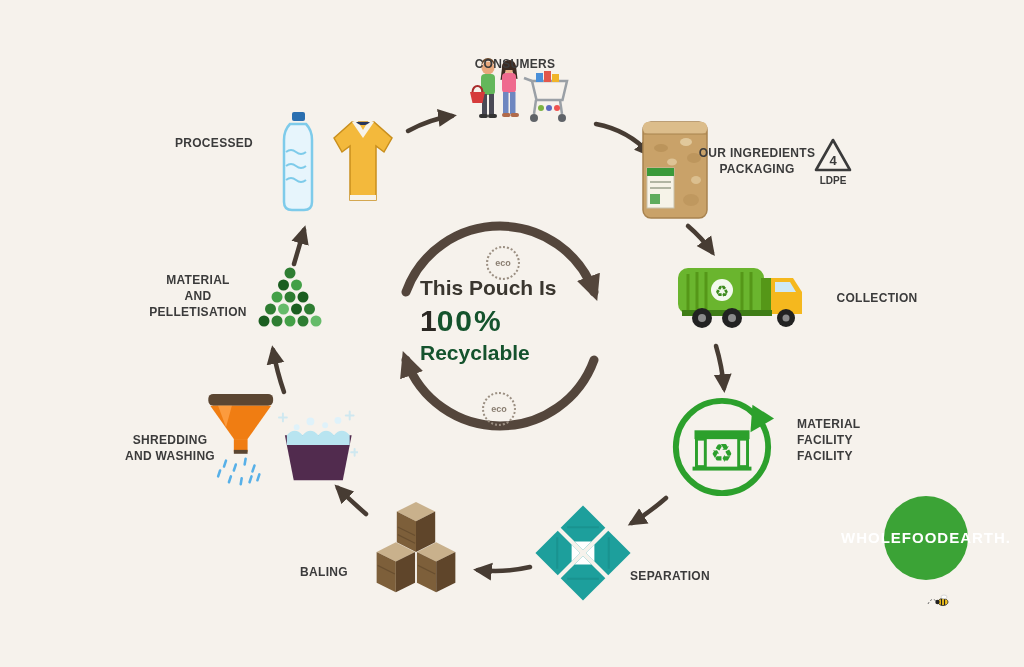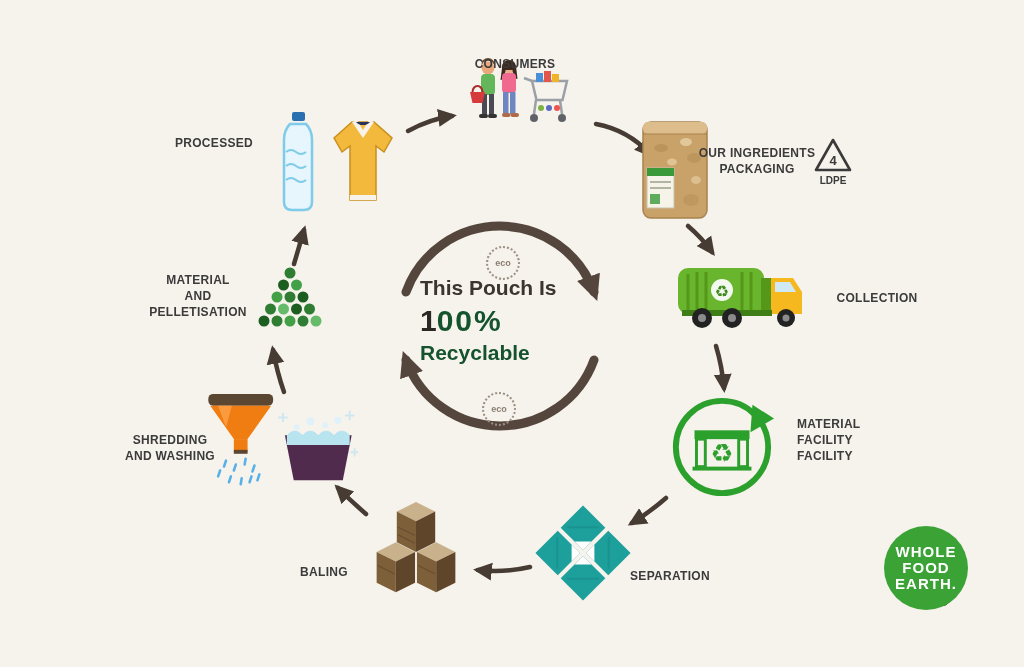--- a/index.html
+++ b/index.html
@@ -14,22 +14,22 @@
   
   .center-text{position:absolute;left:420px;top:276px;width:204px;text-align:left;z-index:3;}
   .center-text .h1{font-size:21px;font-weight:600;color:#3a362f;}
   .center-text .val{font-size:30px;font-weight:bold;color:#2b2823;margin:4px 0 3px;}
   .center-text .val .grn{color:#14532d;letter-spacing:2px;margin-top:16px;}
   .center-text .sub{font-size:21px;font-weight:600;color:#14532d;}
   .eco-badge{position:absolute;width:30px;height:30px;border:2px dotted #9b8f82;border-radius:50%;
     display:flex;align-items:center;justify-content:center;z-index:3;}
   .eco-badge span{font-size:9px;color:#8a7e71;font-weight:600;}
   
-  .brand{position:absolute;left:884px;top:526px;width:84px;height:84px;border-radius:50%;
-    background:#3ba336;display:flex;flex-direction:column;align-items:center;justify-content:center;z-index:3;}
+  .brand{position:absolute;left:884px;top:496px;width:84px;height:84px;border-radius:50%;
+    background:#3ba336;display:flex;flex-direction:row;align-items:center;justify-content:center;z-index:3;}
   .brand span{color:#fff;font-weight:bold;font-size:15px;line-height:1.08;letter-spacing:1px;}
 </style>
 </head>
 <body>
 
 <div id="canvas">
 
   <svg id="arrow-layer" width="1024" height="667" viewBox="0 0 1024 667">
     <defs>
       <marker id="ah" viewBox="0 0 10 10" refX="7" refY="5" markerWidth="4.4" markerHeight="4.4" orient="auto">

